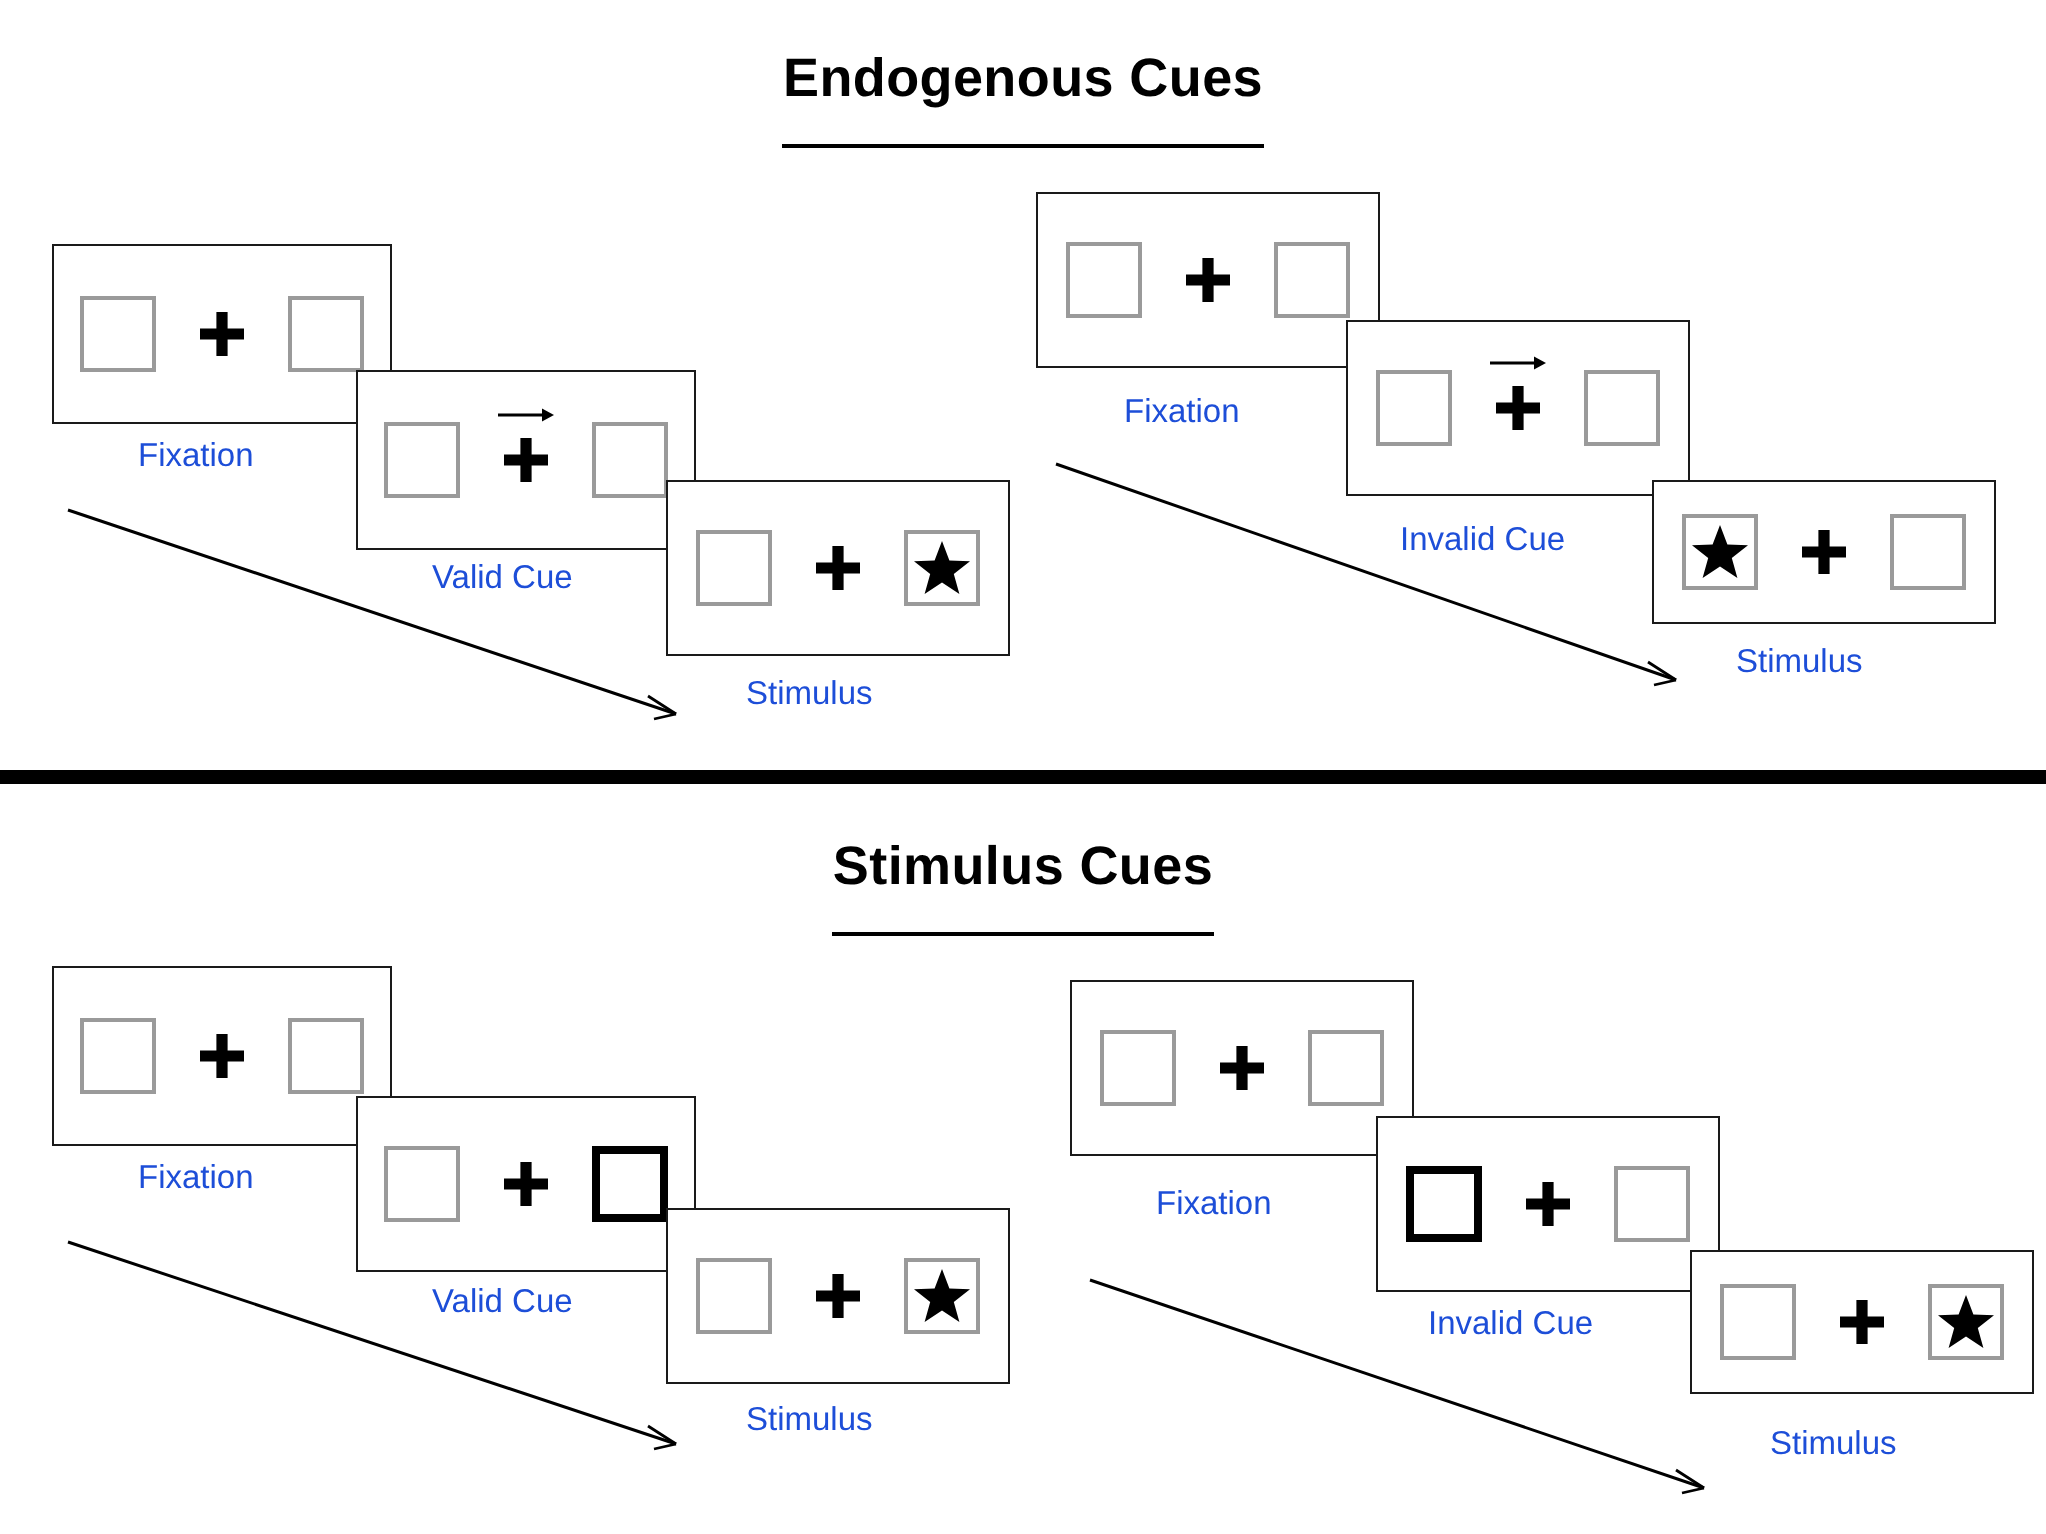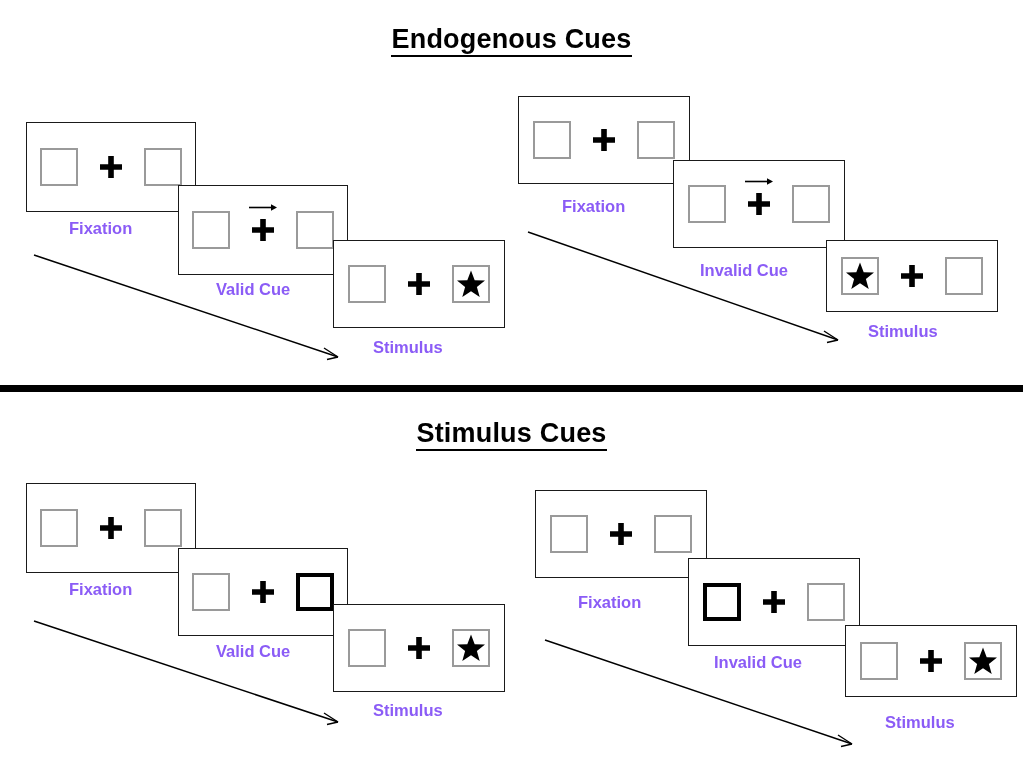--- a/index.html
+++ b/index.html
@@ -20,21 +20,21 @@
     position: absolute;
     width: 100%;
     text-align: center;
     font-weight: bold;
     font-size: 27px;
     letter-spacing: 0.2px;
     color: #000;
   }
   .section-title span.t {
     border-bottom: 2.5px solid #000;
-    padding-bottom: 1px;
+    padding-bottom: 18px;
   }
 
   .divider {
     position: absolute;
     left: 0;
     width: 1023px;
     height: 7px;
     background: #000;
   }
 
@@ -98,24 +98,24 @@
     top: -13px;
     left: 50%;
     transform: translateX(-50%);
     width: 30px;
     height: 11px;
     display: block;
   }
 
   .panel-label {
     position: absolute;
-    font-weight: bold;
+    font-weight: normal;
     font-size: 16.5px;
     white-space: nowrap;
-    color: #8b5cf6;
+    color: #1d4ed8;
   }
 
   .flow-arrow {
     position: absolute;
     overflow: visible;
   }
 </style>
 </head>
 <body>
 

